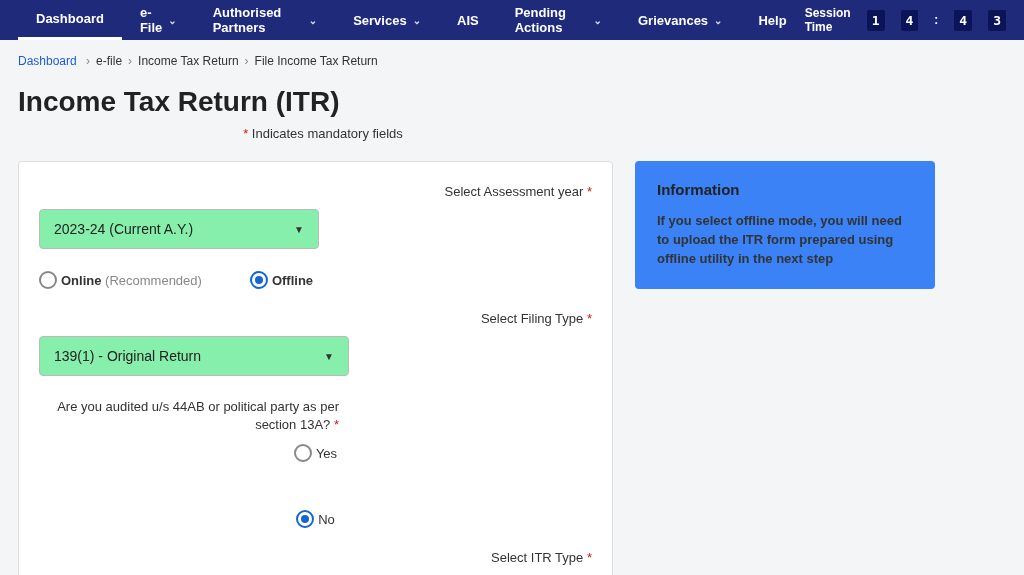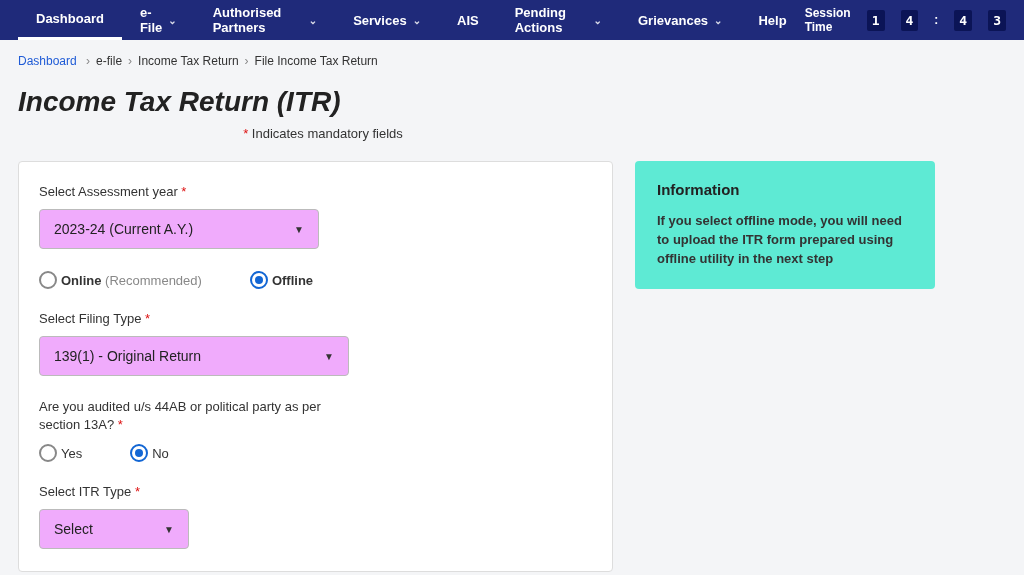--- a/index.html
+++ b/index.html
@@ -8,31 +8,31 @@
     .nav-item { color:#fff; font-size:13px; font-weight:600; padding:0 18px; height:100%; display:flex; align-items:center; cursor:pointer; position:relative; }
     .nav-item.active { border-bottom:3px solid #fff; }
     .nav-item .chev { margin-left:6px; font-size:10px; opacity:.85; }
     .spacer { flex:1; }
     .session { display:flex; align-items:center; color:#fff; font-size:12px; font-weight:600; gap:16px; }
     .session .digit { background:#0b1456; padding:3px 5px; border-radius:2px; font-family:monospace; font-size:13px; }
     .breadcrumb { padding:14px 18px 0; font-size:12px; color:#333; }
     .breadcrumb a { color:#1f5bd6; text-decoration:none; }
     .breadcrumb .sep { color:#888; margin:0 6px; }
     .page { padding:18px; }
-    h1 { font-size:28px; font-weight:700; color:#222; margin-bottom:8px;font-style:italic; }
+    h1 { font-size:28px; font-weight:700; color:#222; margin-bottom:8px; }
     .mandatory { text-align:center; color:#333; font-size:13px; margin-bottom:20px; max-width:610px; }
     .mandatory .star, .star { color:#d11; }
     .container { display:flex; gap:22px; align-items:flex-start; }
     .card { background:#fff; border:1px solid #ddd; border-radius:4px; padding:22px 20px; width:595px; }
-    .info { background:#5eead4; border-radius:4px; padding:20px 22px; width:300px; }
+    .info { background:#3b82f6; border-radius:4px; padding:20px 22px; width:300px; }
     .info h3 { font-size:15px; font-weight:700; color:#222; margin-bottom:14px; }
     .info p { font-size:13px; color:#333; line-height:1.45;font-weight:bold; }
     .field { margin-bottom:22px; }
-    .flabel { font-size:13px; color:#333; margin-bottom:10px; font-weight:500; display:block; }
-    .select { border:1px solid #bbb; border-radius:4px; height:40px; display:flex; align-items:center; justify-content:space-between; padding:0 14px; font-size:14px; color:#222; background:#f0abfc; cursor:pointer; }
+    .flabel { font-size:13px; color:#333; margin-bottom:10px; font-weight:500; display:block;text-align:right; }
+    .select { border:1px solid #bbb; border-radius:4px; height:40px; display:flex; align-items:center; justify-content:space-between; padding:0 14px; font-size:14px; color:#222; background:#86efac; cursor:pointer; }
     .select.w280 { width:280px; }
     .select.w310 { width:310px; }
     .select.w150 { width:150px;text-align:right; }
     .select .caret { font-size:10px; color:#333; }
     .radiorow { display:flex; gap:48px; align-items:center; }
     .radio { display:flex; align-items:center; gap:4px; cursor:pointer; font-size:13px; color:#333; }
     .rcirc { width:18px; height:18px; border:2px solid #888; border-radius:50%; display:flex; align-items:center; justify-content:center; }
     .radio.sel .rcirc { border-color:#1266d4; }
     .radio.sel .rcirc::after { content:""; width:8px; height:8px; background:#1266d4; border-radius:50%; }
     .muted { color:#888; }
@@ -104,21 +104,21 @@
         <div class="select w310">
           <span>139(1) - Original Return</span>
           <span class="caret">▼</span>
         </div>
       </div>
 
       <div class="field">
         <label class="flabel" style="max-width:300px;line-height:1.4;">
           <span>Are you audited u/s 44AB or political party as per section 13A?</span> <span class="star">*</span>
         </label>
-        <div class="radiorow" style="">
+        <div class="radiorow" style="flex-direction:column;">
           <div class="radio">
             <span class="rcirc"></span>
             <span>Yes</span>
           </div>
           <div class="radio sel">
             <span class="rcirc"></span>
             <span>No</span>
           </div>
         </div>
       </div>

